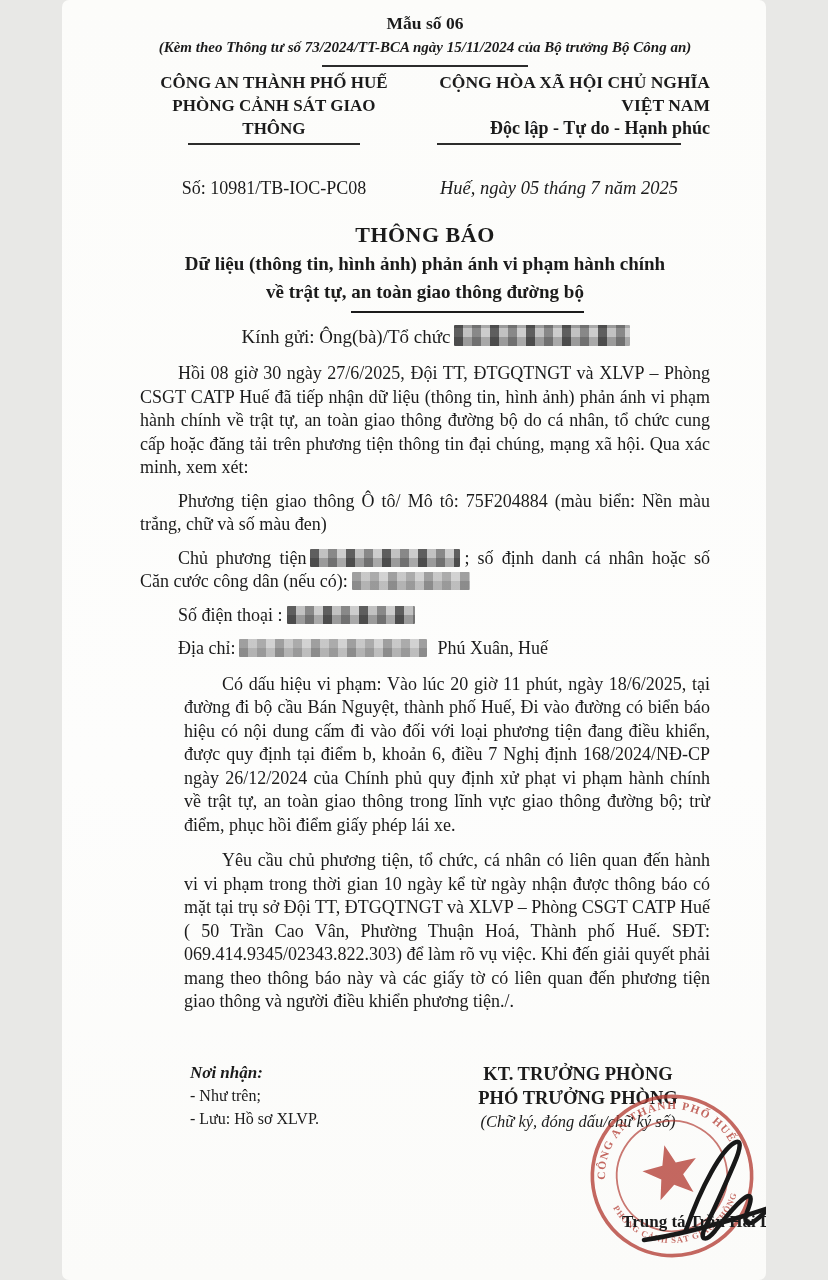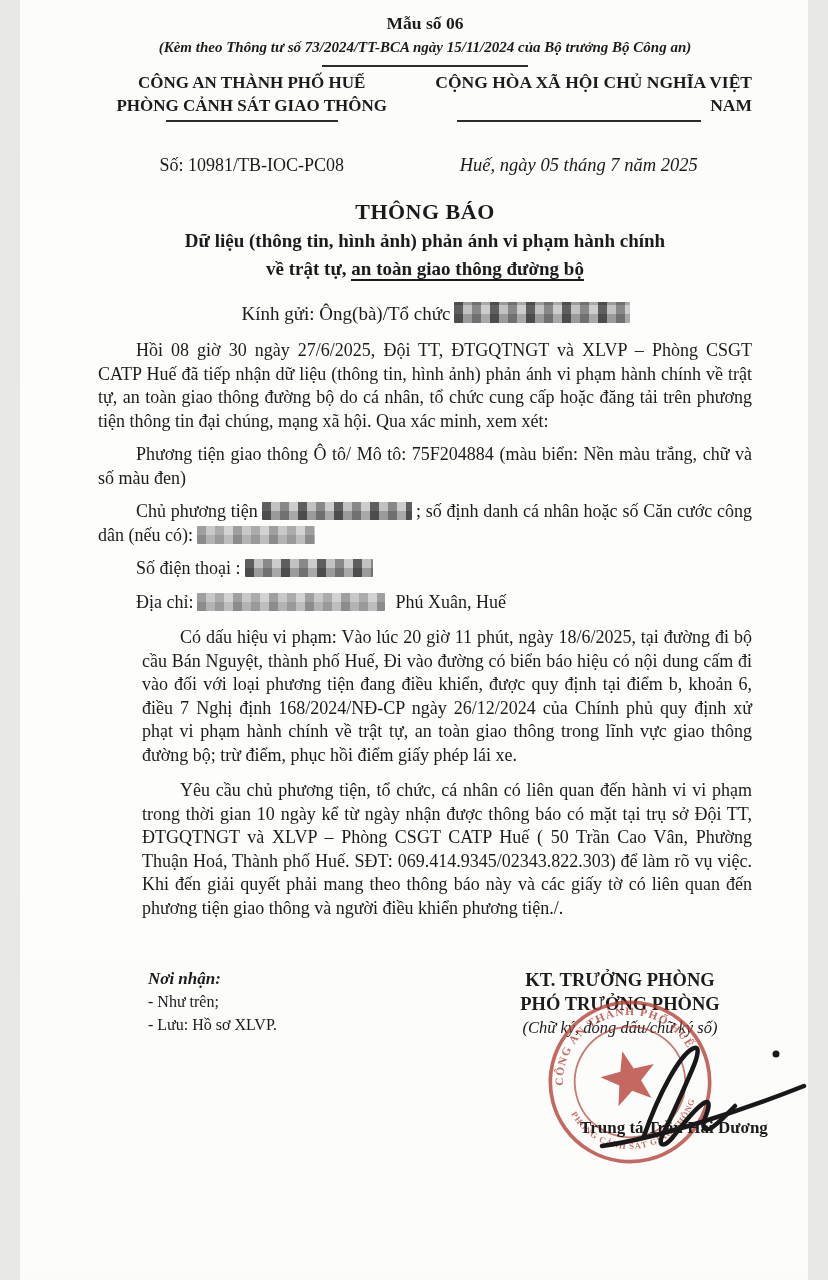--- a/index.html
+++ b/index.html
@@ -1,24 +1,25 @@
 <!DOCTYPE html>
 <html><head>
 <meta charset="utf-8">
 <style>
   html,body{margin:0;padding:0;background:#e8e8e6;}
   .page{
     position:relative;
-    width:788px;height:1280px;
+    width:704px;height:1280px;
     margin:0 auto;
     background:linear-gradient(180deg,#fcfcfa 0%, #fdfdfc 60%, #fbfbf9 100%);
     font-family:"Liberation Serif","DejaVu Serif",serif;
     color:#1b1b1b;
     overflow:hidden;
     box-sizing:border-box;
+    border-radius:7px;
   }
   .content{padding:12px 56px 0 78px;}
 
   .center{text-align:center;}
   .form-label{font-weight:bold;font-size:17.5px;line-height:22px;}
   .form-note{font-weight:bold;font-style:italic;font-size:15px;line-height:21px;margin-top:3px;font-family:Liberation Serif, serif;}
   .sep{width:206px;border:0;border-top:2.5px solid #2c2c2c;margin:7px auto 0;}
 
   .header-cols{display:flex;margin-top:4px;}
   .col-agency{width:47%;text-align:center;font-weight:bold;font-size:17px;line-height:23px;}
@@ -29,21 +30,21 @@
   .hline.agency{width:172px;}
   .hline.national{width:244px;}
 
   .numdate{display:flex;margin-top:33px;align-items:baseline;}
   .doc-number{width:47%;text-align:center;font-size:18px;}
   .place-date{flex:1;text-align:center;font-style:italic;font-size:18.5px;}
 
   .title-block{margin-top:22px;text-align:center;}
   .title-main{font-weight:bold;font-size:22px;line-height:27px;letter-spacing:.5px;}
   .title-sub{font-weight:bold;font-size:19px;line-height:25px;margin-top:3px;}
-  .u-part{border-bottom:2.5px solid #1b1b1b;padding-bottom:0;}
+  .u-part{border-bottom:2.5px solid #1b1b1b;padding-bottom:9px;}
 
   .kinh-gui{margin-top:20px;text-align:center;font-size:19px;line-height:25px;padding-left:26px;}
 
   .para{font-size:18px;line-height:23.5px;text-align:justify;text-indent:38px;margin:10px 0 0;}
   .para.p-intro{margin-top:13px;}
   .para.p-violation,.para.p-request{margin-top:12px;margin-left:44px;}
 
   .redact{
     display:inline-block;
     height:18px;
@@ -90,20 +91,21 @@
     <hr class="sep">
 
     <div class="header-cols">
       <div class="col-agency">
         <div>CÔNG AN THÀNH PHỐ HUẾ</div>
         <div>PHÒNG CẢNH SÁT GIAO THÔNG</div>
         <hr class="hline agency">
       </div>
       <div class="col-national">
         <div class="l1">CỘNG HÒA XÃ HỘI CHỦ NGHĨA VIỆT NAM</div>
+        <div class="l2">Độc lập - Tự do - Hạnh phúc</div>
         <hr class="hline national">
       </div>
     </div>
 
     <div class="numdate">
       <div class="doc-number">Số: 10981/TB-IOC-PC08</div>
       <div class="place-date">Huế, ngày 05 tháng 7 năm 2025</div>
     </div>
 
     <div class="title-block">

